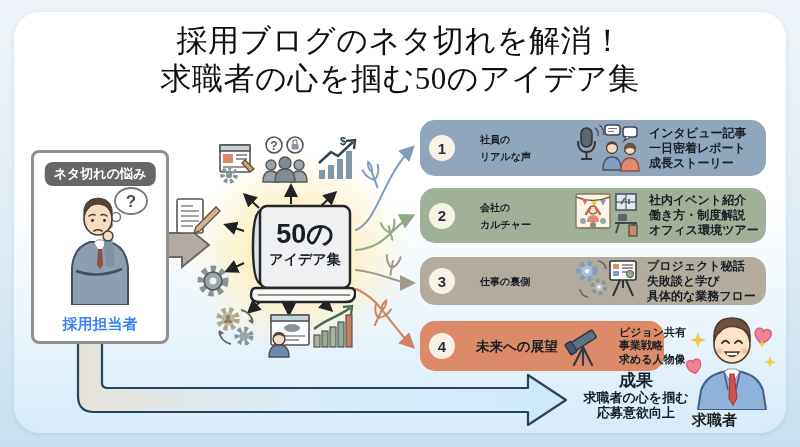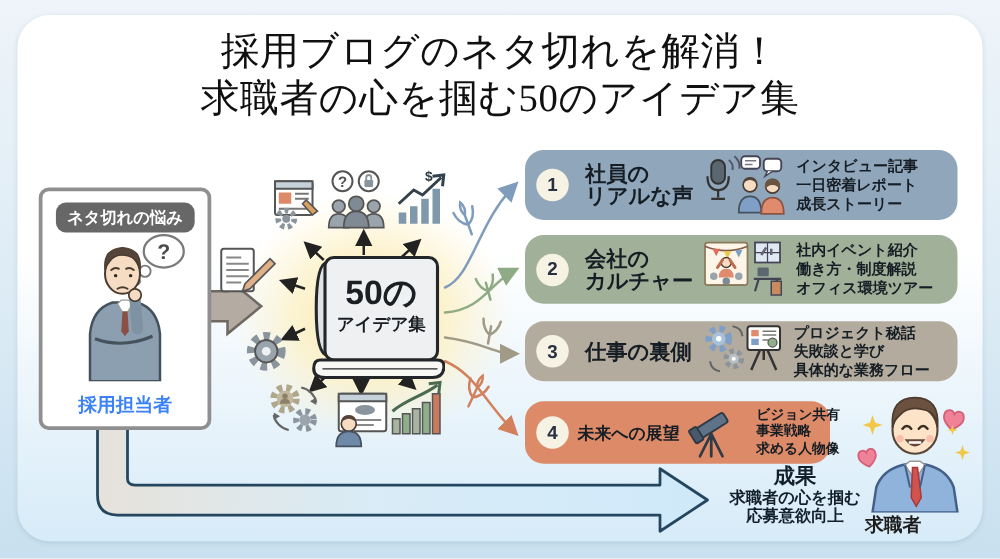--- a/index.html
+++ b/index.html
@@ -24,28 +24,28 @@
   .book-wrap{position:absolute;left:244px;top:202px;width:112px;height:112px}
   .book-text{position:absolute;left:16px;top:17px;width:90px;text-align:center;color:#1b1f24;font-weight:bold}
   .book-text .l1{font-size:27px;line-height:31px}
   .book-text .l2{font-size:14px;line-height:18px}
   .mini{position:absolute}
   
   .cat{position:absolute;left:420px;width:346px;border-radius:15px;display:flex;align-items:center;
     padding:0 9px;box-sizing:border-box;color:#161d24}
   .cat .num{width:26px;height:26px;border-radius:50%;background:#f7f3e4;display:flex;align-items:center;
     justify-content:center;font-weight:bold;font-size:15px;color:#273142;flex:none}
-  .cat .ttl{font-weight:bold;font-size:17px;line-height:17px;margin-left:13px;width:94px;flex:none}
+  .cat .ttl{font-weight:bold;font-size:10px;line-height:17px;margin-left:25px;width:94px;flex:none}
   .cat .ic{flex:none;line-height:0}
   .cat .txt{font-weight:bold;font-size:12px;line-height:15px;margin-left:9px;white-space:nowrap}
   .cat0{top:120px;height:56px;background:var(--cat0)}
   .cat1{top:188px;height:55px;background:var(--cat1)}
   .cat2{top:257px;height:48px;background:var(--cat2)}
   .cat3{top:321px;height:50px;width:244px;background:var(--cat3)}
-  .cat3 .ttl{width:88px;font-size:13.5px;margin-left:7px}
+  .cat3 .ttl{width:88px;font-size:13.5px;margin-left:21px}
   .cat3 .txt{font-size:11px;line-height:13.5px;margin-left:17px}
   
   .outcome{position:absolute;left:566px;top:371px;width:140px;text-align:center;color:#13202c}
   .outcome .h{font-size:17px;font-weight:bold;line-height:19px}
   .outcome .t{font-size:13px;font-weight:bold;line-height:15px}
   .seeker{position:absolute;left:684px;top:310px;width:96px;line-height:0}
   .seeker-label{position:absolute;left:692px;top:411px;width:84px;font-weight:bold;font-size:15px;color:#1e1e1e}
 </style>
 </head>
 <body>

